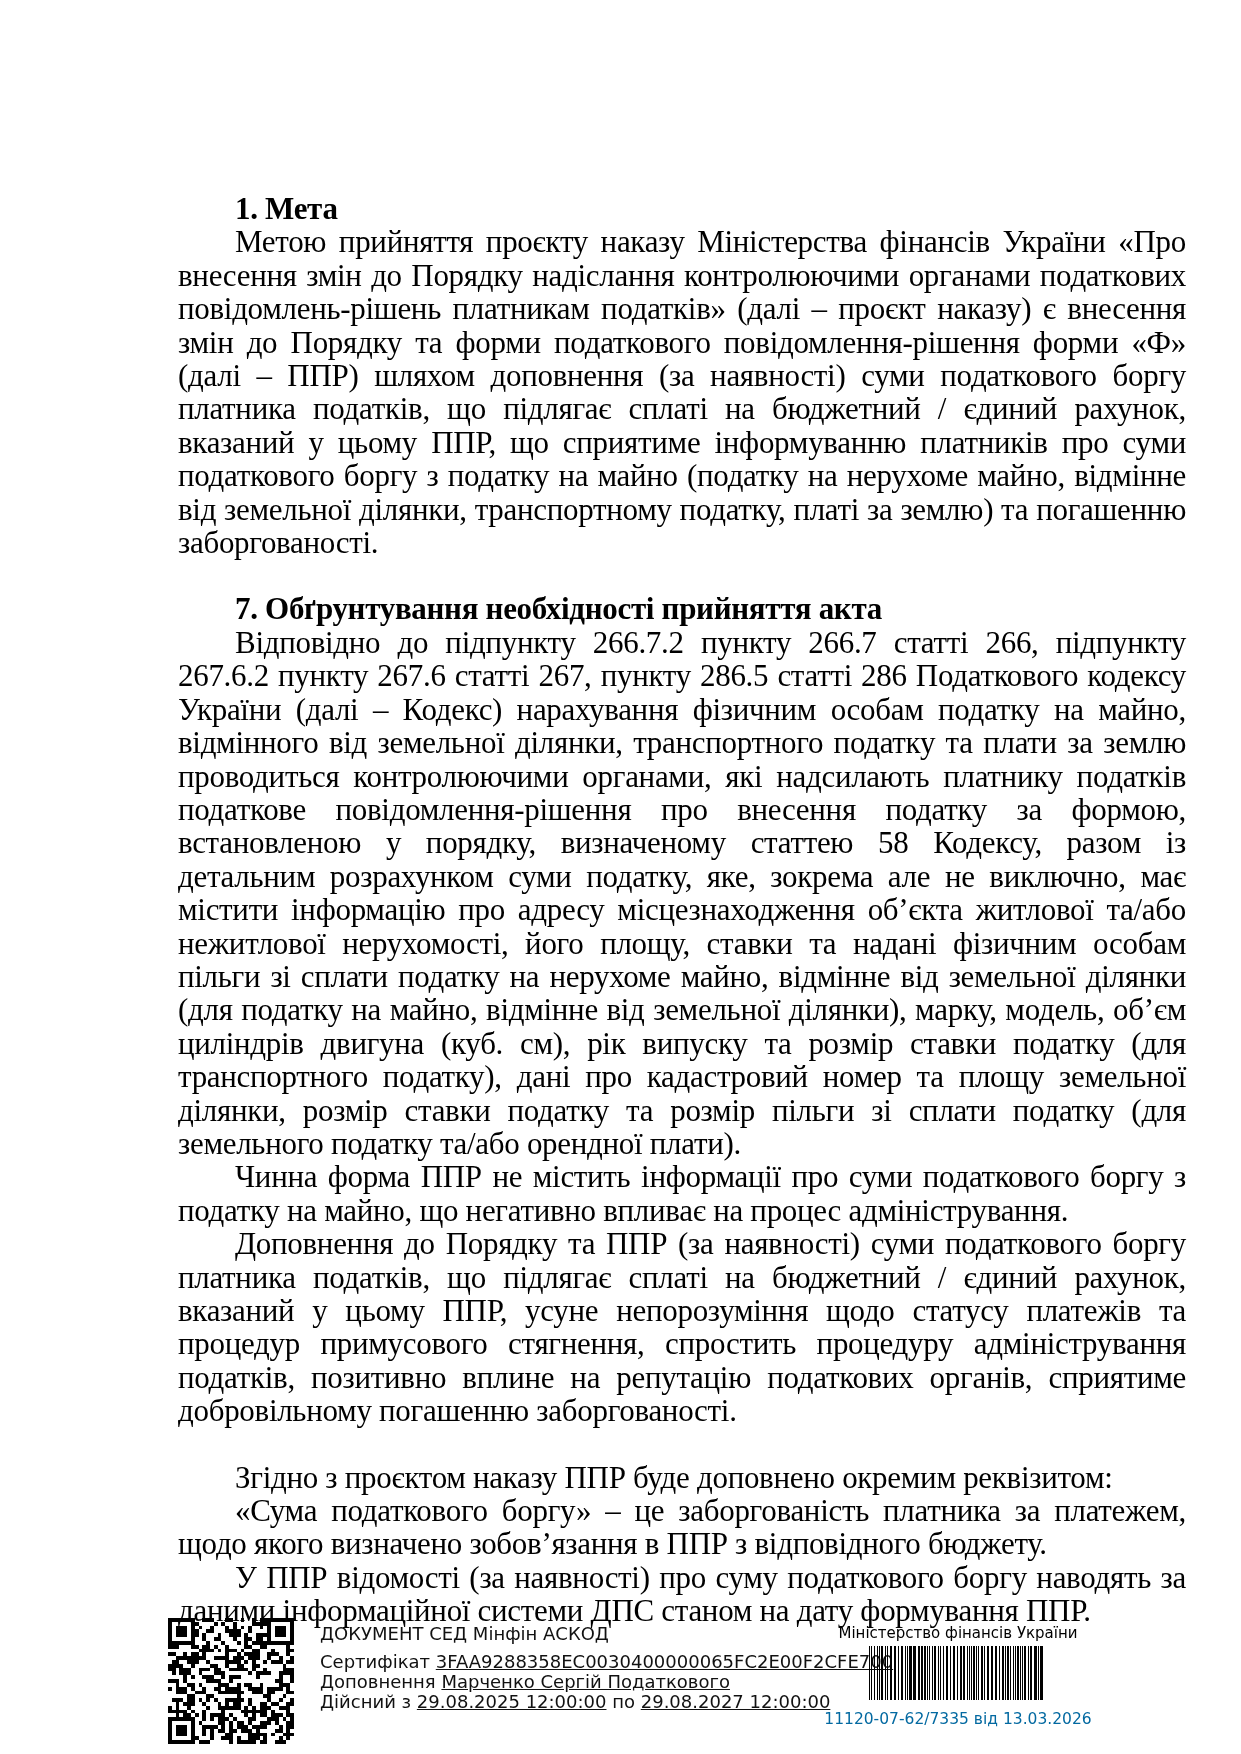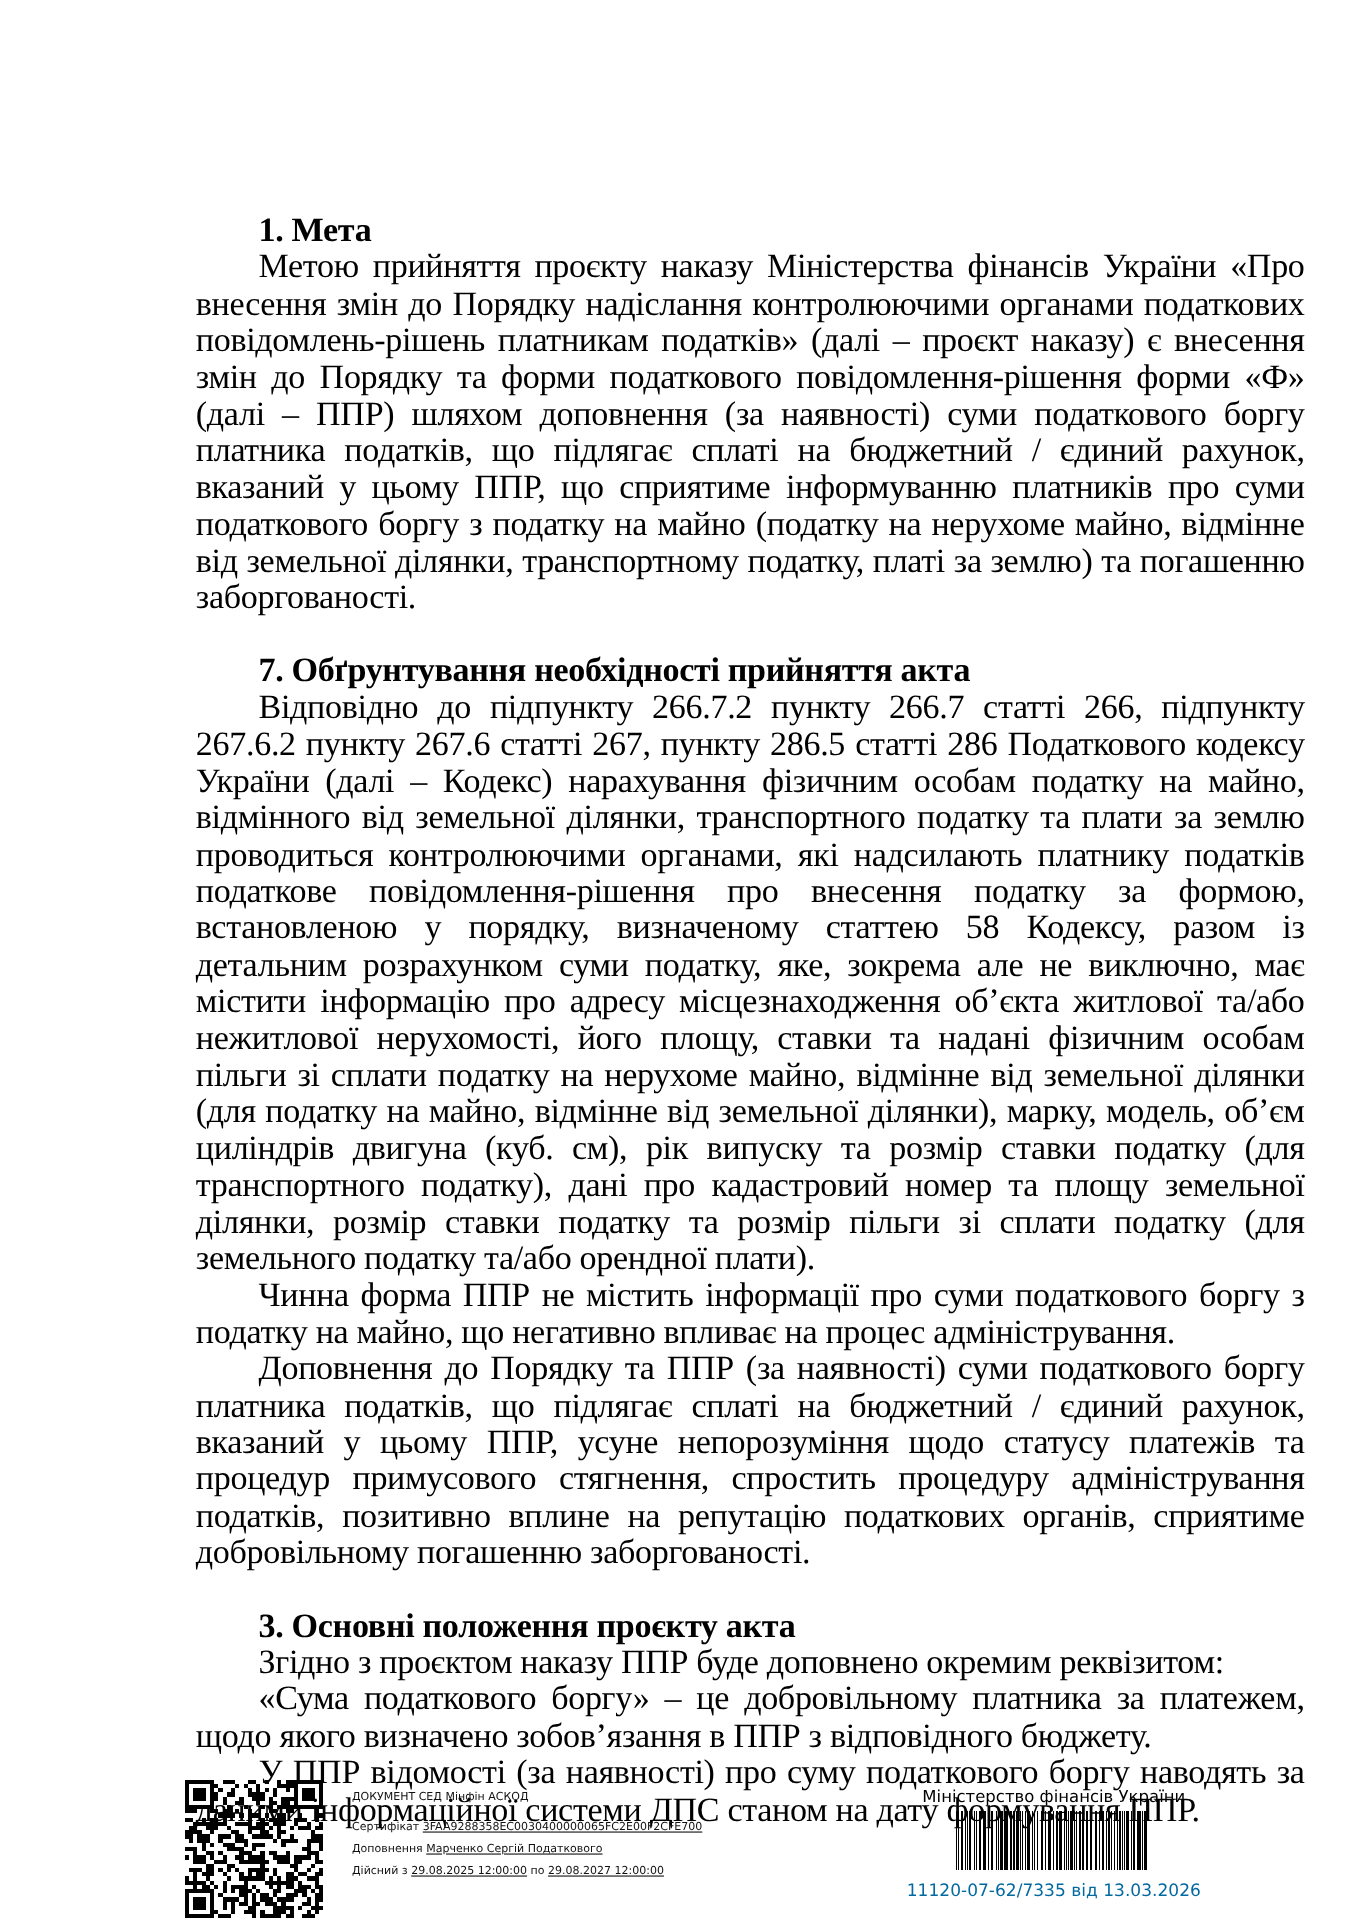--- a/index.html
+++ b/index.html
@@ -24,21 +24,21 @@
     }
     .para { text-indent: 57px; margin: 0; text-align: justify; }
     .gap { height: 33px; }
     
     .stamp {
       position: absolute; left: 168px; top: 1618px; width: 960px; height: 130px;
       font-family: "DejaVu Sans", sans-serif;
     }
     .qr { position: absolute; left: 0; top: 0; width: 126px; height: 126px; }
     .stamp-info {
-      position: absolute; left: 152px; top: 6px; font-size: 10px; line-height: 20px;
+      position: absolute; left: 152px; top: 6px; font-size: 18px; line-height: 20px;
       color: #111; white-space: nowrap;
     }
     .stamp-info .head-line { margin-bottom: 8px; }
     .stamp-info .u { text-decoration: underline; }
     .barcode-block {
       position: absolute; left: 640px; top: 6px; width: 300px; text-align: center;
     }
     .barcode-block .org { font-size: 15px; color: #000000; white-space: nowrap; }
     .barcode { display: block; margin: 4px auto 0 auto; width: 178px; height: 54px; }
     .barcode-block .regnum { font-size: 15.5px; margin-top: 10px; color: #0369a1; white-space: nowrap; }
@@ -55,23 +55,22 @@
 
     <div class="gap"></div>
 
     <p class="heading">7. Обґрунтування необхідності прийняття акта</p>
     <p class="para">Відповідно до підпункту 266.7.2 пункту 266.7 статті 266, підпункту 267.6.2 пункту 267.6 статті 267, пункту 286.5 статті 286 Податкового кодексу України (далі – Кодекс) нарахування фізичним особам податку на майно, відмінного від земельної ділянки, транспортного податку та плати за землю проводиться контролюючими органами, які надсилають платнику податків податкове повідомлення-рішення про внесення податку за формою, встановленою у порядку, визначеному статтею 58 Кодексу, разом із детальним розрахунком суми податку, яке, зокрема але не виключно, має містити інформацію про адресу місцезнаходження об’єкта житлової та/або нежитлової нерухомості, його площу, ставки та надані фізичним особам пільги зі сплати податку на нерухоме майно, відмінне від земельної ділянки (для податку на майно, відмінне від земельної ділянки), марку, модель, об’єм циліндрів двигуна (куб. см), рік випуску та розмір ставки податку (для транспортного податку), дані про кадастровий номер та площу земельної ділянки, розмір ставки податку та розмір пільги зі сплати податку (для земельного податку та/або орендної плати).</p>
     <p class="para">Чинна форма ППР не містить інформації про суми податкового боргу з податку на майно, що негативно впливає на процес адміністрування.</p>
     <p class="para">Доповнення до Порядку та ППР (за наявності) суми податкового боргу платника податків, що підлягає сплаті на бюджетний / єдиний рахунок, вказаний у цьому ППР, усуне непорозуміння щодо статусу платежів та процедур примусового стягнення, спростить процедуру адміністрування податків, позитивно вплине на репутацію податкових органів, сприятиме добровільному погашенню заборгованості.</p>
 
     <div class="gap"></div>
 
-    <p class="heading">3. Основні положення проєкту акта</p>
     <p class="para">Згідно з проєктом наказу ППР буде доповнено окремим реквізитом:</p>
-    <p class="para">«Сума податкового боргу» – це добровільному платника за платежем, щодо якого визначено зобов’язання в ППР з відповідного бюджету.</p>
+    <p class="para">«Сума податкового боргу» – це заборгованість платника за платежем, щодо якого визначено зобов’язання в ППР з відповідного бюджету.</p>
     <p class="para">У ППР відомості (за наявності) про суму податкового боргу наводять за даними інформаційної системи ДПС станом на дату формування ППР.</p>
   </div>
 
   <div class="stamp">
     <svg class="qr" id="qr-svg" viewBox="0 0 33 33" shape-rendering="crispEdges">
         <rect x="0" y="0" width="1" height="1" fill="#000"></rect>
         <rect x="1" y="0" width="1" height="1" fill="#000"></rect>
         <rect x="2" y="0" width="1" height="1" fill="#000"></rect>
         <rect x="3" y="0" width="1" height="1" fill="#000"></rect>
         <rect x="4" y="0" width="1" height="1" fill="#000"></rect>

